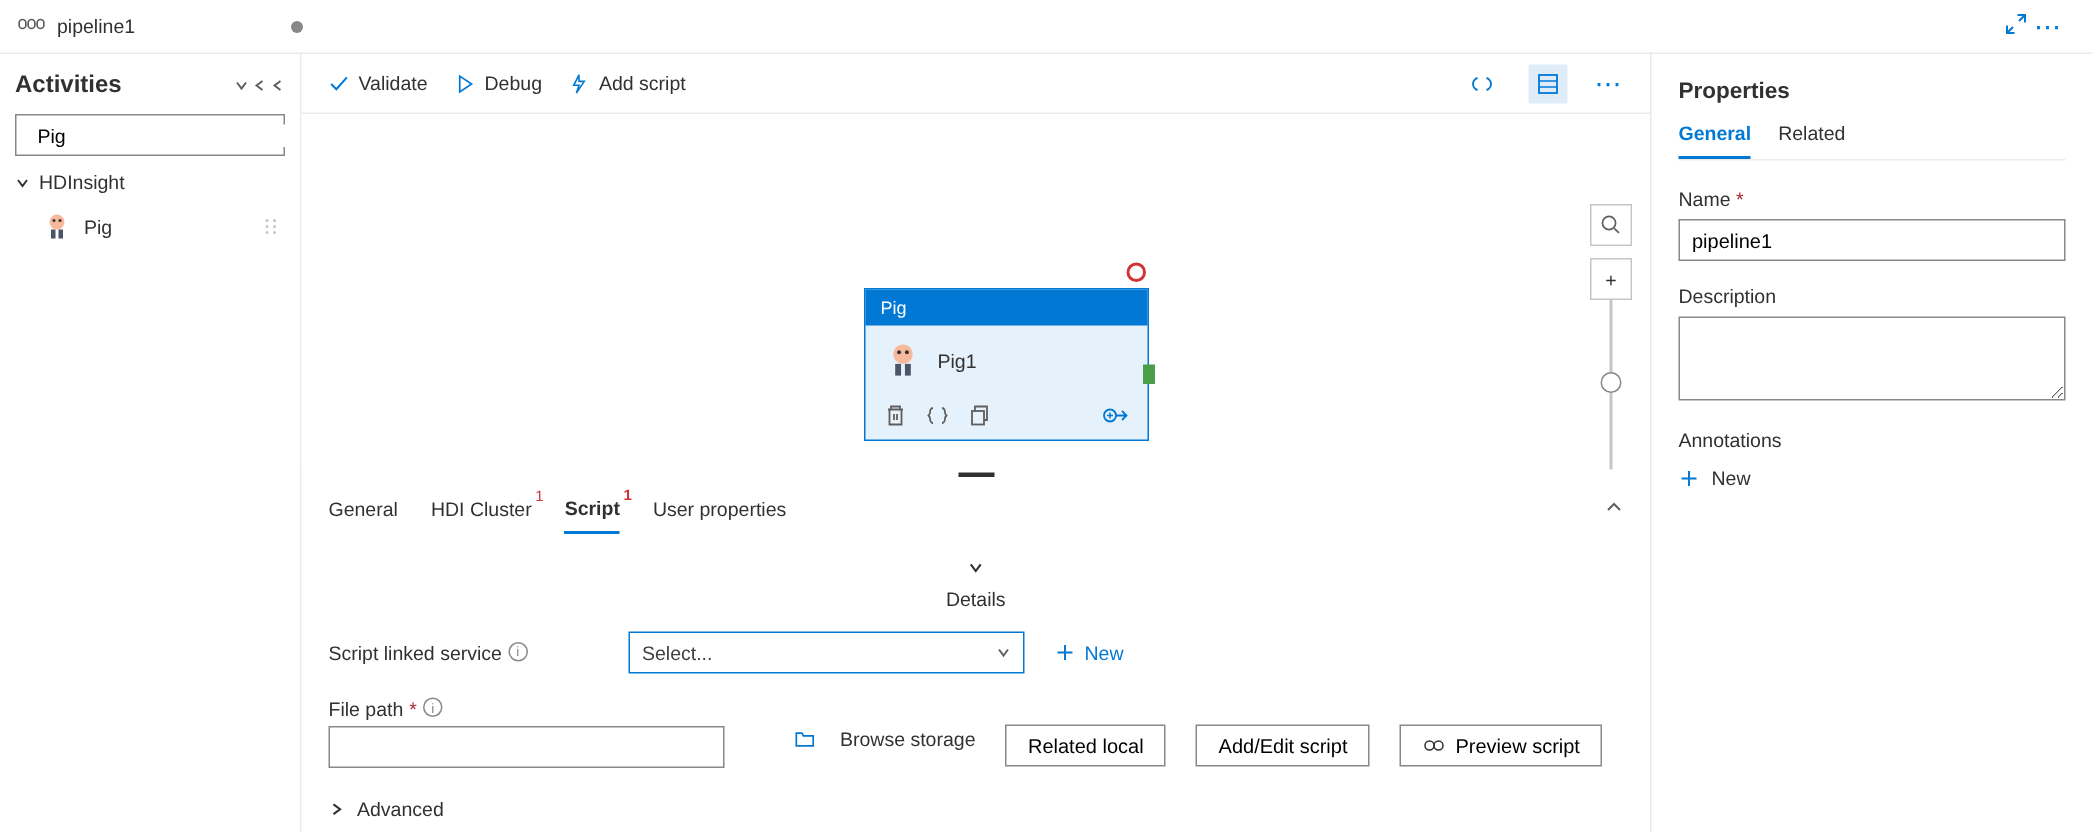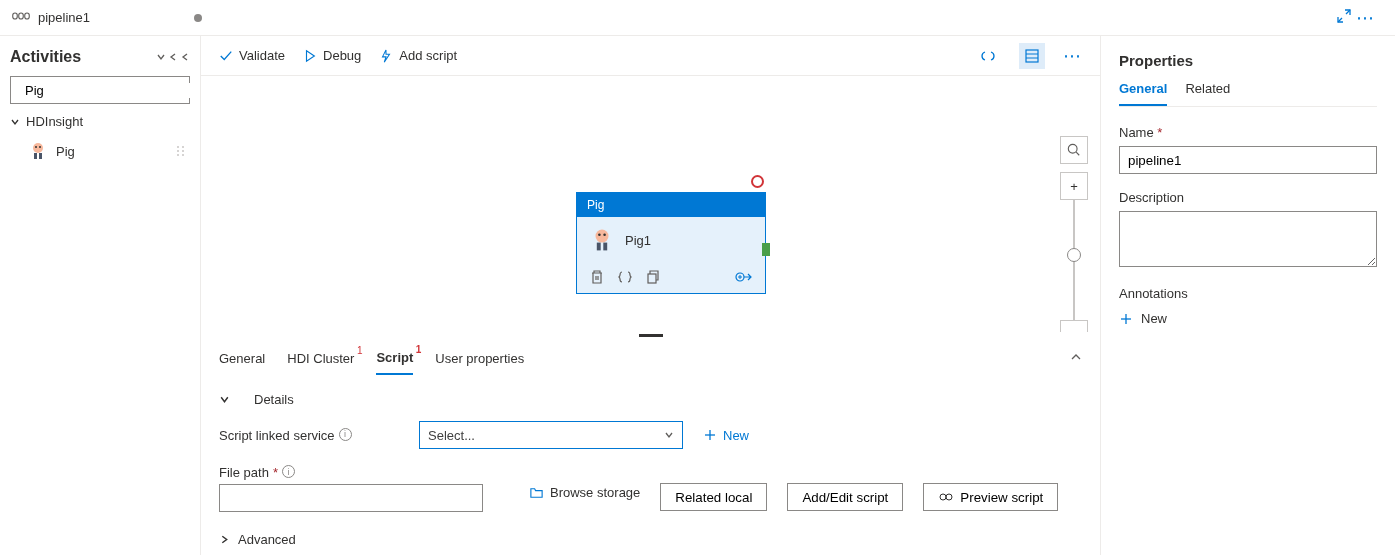--- a/index.html
+++ b/index.html
@@ -51,29 +51,29 @@
     .resize-grip { height: 6px; display: flex; align-items: center; justify-content: center; cursor: ns-resize; }
     .resize-grip-bar { width: 24px; height: 3px; background: #323130; }
 
     .details-tabs { display: flex; align-items: center; padding: 0 18px; height: 40px; gap: 22px; position: relative; }
     .dtab { color: #323130; cursor: pointer; position: relative; padding: 8px 0; }
     .dtab.active { font-weight: 600; border-bottom: 2px solid #0078d4; }
     .dtab sup { color: #d13438; font-size: 10px; position: absolute; top: 2px; right: -8px; }
     .details-collapse { position: absolute; right: 18px; color: #605e5c; cursor: pointer; }
 
     .details-body { padding: 8px 18px; }
-    .details-section-title { display: flex; align-items: center; gap: 24px; padding: 6px 0 14px 0; cursor: pointer; }
+    .details-section-title { display: flex; align-items: center; gap: 8px; padding: 6px 0 14px 0; cursor: pointer; flex-direction: column; }
     .form-row { display: flex; align-items: center; gap: 20px; margin-bottom: 16px; }
     .form-label { width: 180px; display: flex; gap: 4px; }
     .req { color: #a4262c; }
     .info-icon { width: 13px; height: 13px; border: 1px solid #8a8886; border-radius: 50%; display: inline-flex; align-items: center; justify-content: center; font-size: 9px; color: #8a8886; }
     .select-box { width: 264px; height: 28px; border: 1px solid #0078d4; display: flex; align-items: center; justify-content: space-between; padding: 0 8px; color: #404040; cursor: pointer; }
     .new-link { display: flex; align-items: center; gap: 6px; color: #0078d4; cursor: pointer; }
     .text-input { width: 264px; height: 28px; border: 1px solid #8a8886; padding: 0 8px; }
-    .browse-link { display: flex; align-items: center; gap: 6px; color: #323130; cursor: pointer; }
+    .browse-link { display: flex; align-items: center; gap: 16px; color: #323130; cursor: pointer; }
     .outline-btn { height: 28px; padding: 0 14px; border: 1px solid #8a8886; background: #fff; display: flex; align-items: center; gap: 6px; cursor: pointer; }
     .advanced-row { display: flex; align-items: center; gap: 8px; cursor: pointer; padding-top: 4px; }
 
     .properties-panel { width: 295px; flex-shrink: 0; border-left: 1px solid #edebe9; padding: 16px 18px; }
     .props-title { font-size: 15px; font-weight: 600; margin-bottom: 12px; }
     .props-tabs { display: flex; gap: 18px; border-bottom: 1px solid #edebe9; margin-bottom: 18px; }
     .ptab { padding-bottom: 8px; cursor: pointer; }
     .ptab.active { font-weight: 600; border-bottom: 2px solid #0078d4; color: #0078d4; }
     .field-label { margin-bottom: 6px; }
     .props-input { width: 100%; height: 28px; border: 1px solid #8a8886; padding: 0 8px; margin-bottom: 16px; }

